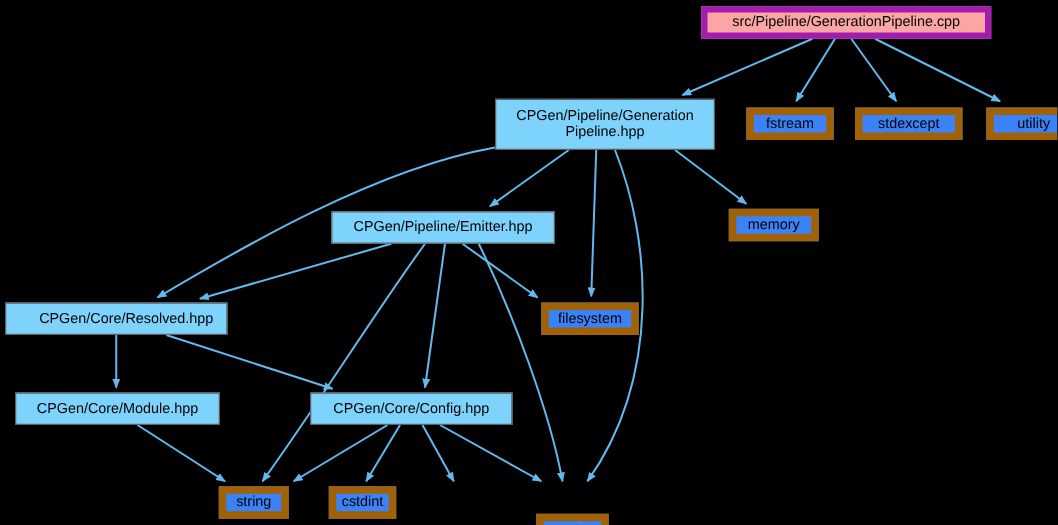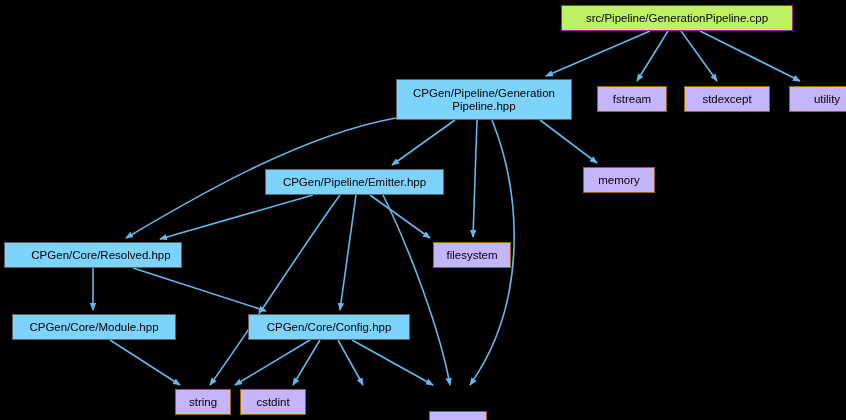--- a/index.html
+++ b/index.html
@@ -13,26 +13,26 @@
   svg#edge-layer{position:absolute;left:0;top:0;width:846px;height:420px;}
   .node{
     position:absolute;
     box-sizing:border-box;
     display:flex;align-items:center;justify-content:center;
     text-align:center;
     line-height:1.12;
     color:#000;
     font-size:11.5px;
     white-space:pre-line;
-    border:1px solid #a16207;
-    background:#c4b5fd;
+    border:6px solid #a16207;
+    background:#3b82f6;
     z-index:2;
   }
   .node.local{ background:#7dd3fc; border:1px solid #606060; }
-  .node.current{ background:#bef264; border:1px solid #a21caf; }
+  .node.current{ background:#fca5a5; border:5px solid #a21caf; }
 </style>
 </head>
 <body>
 
 <div id="graph-root" style="background: rgb(0, 0, 0);">
   <svg id="edge-layer" viewBox="0 0 846 420" xmlns="http://www.w3.org/2000/svg">
       <defs>
         <marker id="arrowhead" markerWidth="5" markerHeight="4" refX="4.4" refY="2" orient="auto" markerUnits="strokeWidth">
           <path d="M0,0 L5,2 L0,4 z" fill="#63b8ee"></path>
         </marker>
@@ -65,15 +65,15 @@
     <div class="node system" style="left: 597px; top: 86px; width: 70px; height: 26px;">fstream</div>
     <div class="node system" style="left: 684px; top: 86px; width: 86px; height: 26px;">stdexcept</div>
     <div class="node system" style="left: 789px; top: 86px; width: 76px; height: 26px;">utility</div>
     <div class="node local" style="left: 265px; top: 169px; width: 179px; height: 26px;">CPGen/Pipeline/Emitter.hpp</div>
     <div class="node system" style="left: 583px; top: 167px; width: 72px; height: 26px;">memory</div>
     <div class="node local" style="left: 4px; top: 242px; width: 178px; height: 26px; padding-left: 16px;">CPGen/Core/Resolved.hpp</div>
     <div class="node system" style="left: 433px; top: 242px; width: 78px; height: 26px;">filesystem</div>
     <div class="node local" style="left: 12px; top: 314px; width: 164px; height: 26px;">CPGen/Core/Module.hpp</div>
     <div class="node local" style="left: 248px; top: 314px; width: 162px; height: 26px;">CPGen/Core/Config.hpp</div>
     <div class="node system" style="left: 175px; top: 389px; width: 56px; height: 26px;">string</div>
-    <div class="node system" style="left: 240px; top: 389px; width: 66px; height: 26px;">cstdint</div>
+    <div class="node system" style="left: 263px; top: 389px; width: 54px; height: 26px;">cstdint</div>
     <div class="node system" style="left: 429px; top: 411px; width: 58px; height: 26px;">vector</div>
   </div>
 
 </body></html>

